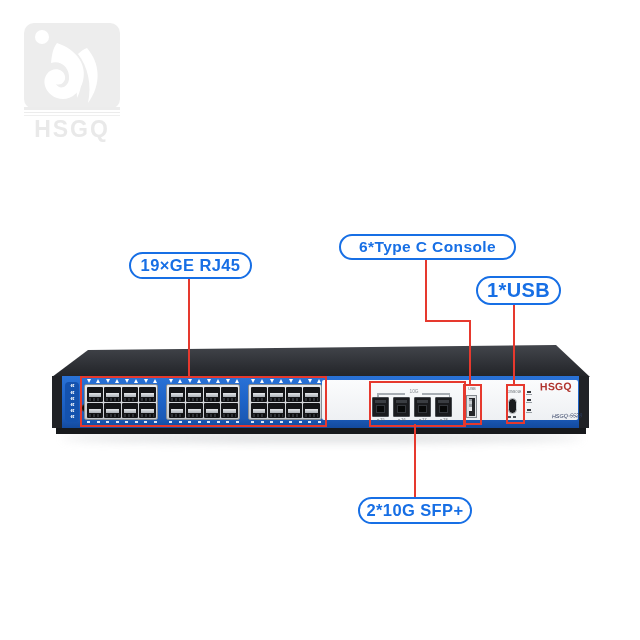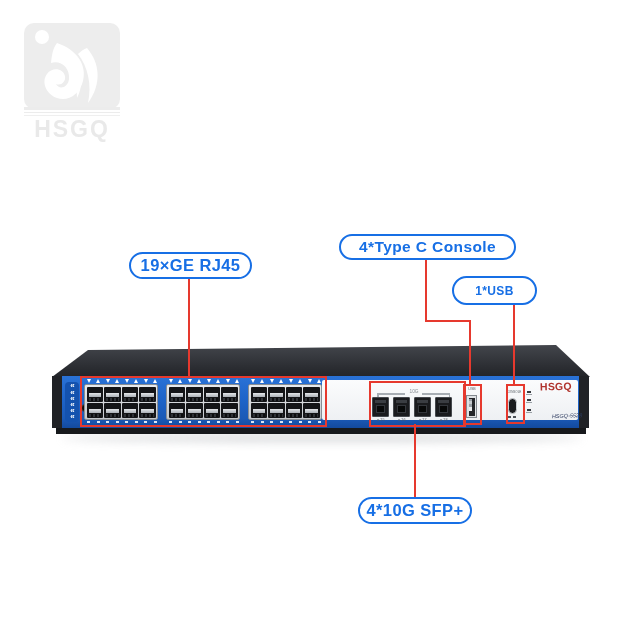--- a/index.html
+++ b/index.html
@@ -13,21 +13,21 @@
   .logo-line{background:#ececec;left:24px;width:96px;}
   .logo-text{left:24px;top:116px;width:96px;text-align:center;font-size:23px;font-weight:800;
              letter-spacing:2px;color:#e9e9e9;}
 
   
   .pill{display:flex;align-items:center;justify-content:center;border:2px solid var(--blue);
         border-radius:999px;color:var(--blue);font-weight:700;background:#fff;letter-spacing:.4px;
         z-index:6;white-space:nowrap;}
   #pill-rj45{left:129px;top:252px;width:119px;height:23px;font-size:16.5px;}
   #pill-console{left:339px;top:234px;width:173px;height:22px;font-size:15.5px;}
-  #pill-usb{left:452px;top:276px;width:81px;height:25px;font-size:12px;}
+  #pill-usb{left:476px;top:276px;width:81px;height:25px;font-size:20px;}
   #pill-sfp{left:358px;top:497px;width:110px;height:23px;font-size:16.5px;}
 
   
   .rline{background:var(--red);z-index:5;}
   .rbox{border:2px solid var(--red);z-index:5;background:transparent;}
 
   
   .top-surface{left:50px;top:343px;width:542px;height:35px;z-index:1;
      background:linear-gradient(180deg,#45484e 0%,#2b2d32 70%,#222428 100%);
      clip-path:polygon(38px 7px,506px 2px,540px 34px,2px 34px);}
@@ -119,23 +119,23 @@
         C57,28 60,26 63,25 Z"></path>
       <path fill="#ffffff" d="M52,44 C58,52 59,64 53,75 C53,64 50,55 45,48 Z"></path>
     </svg>
   </div>
   <div class="abs logo-line" style="top:107px;height:2.5px;"></div>
   <div class="abs logo-line" style="top:111.5px;height:1.8px;"></div>
   <div class="abs logo-line" style="top:115px;height:1.2px;background:#efefef;"></div>
   <div class="abs logo-text">HSGQ</div>
 
   <div class="abs pill" id="pill-rj45">19×GE RJ45</div>
-  <div class="abs pill" id="pill-console">4*Type C Console</div>
+  <div class="abs pill" id="pill-console">6*Type C Console</div>
   <div class="abs pill" id="pill-usb">1*USB</div>
-  <div class="abs pill" id="pill-sfp">4*10G SFP+</div>
+  <div class="abs pill" id="pill-sfp">2*10G SFP+</div>
 
   <div class="abs rline" style="left:188px;top:275px;width:2px;height:102px;"></div>
   <div class="abs rline" style="left:425px;top:256px;width:2px;height:66px;"></div>
   <div class="abs rline" style="left:425px;top:320px;width:46px;height:2px;"></div>
   <div class="abs rline" style="left:469px;top:320px;width:2px;height:64px;"></div>
   <div class="abs rline" style="left:513px;top:300px;width:2px;height:84px;"></div>
   <div class="abs rline" style="left:414px;top:424px;width:2px;height:74px;"></div>
 
   <div class="abs rbox" style="left:80px;top:376px;width:243px;height:47px;"></div>
   <div class="abs rbox" style="left:369px;top:381px;width:93px;height:42px;"></div>

